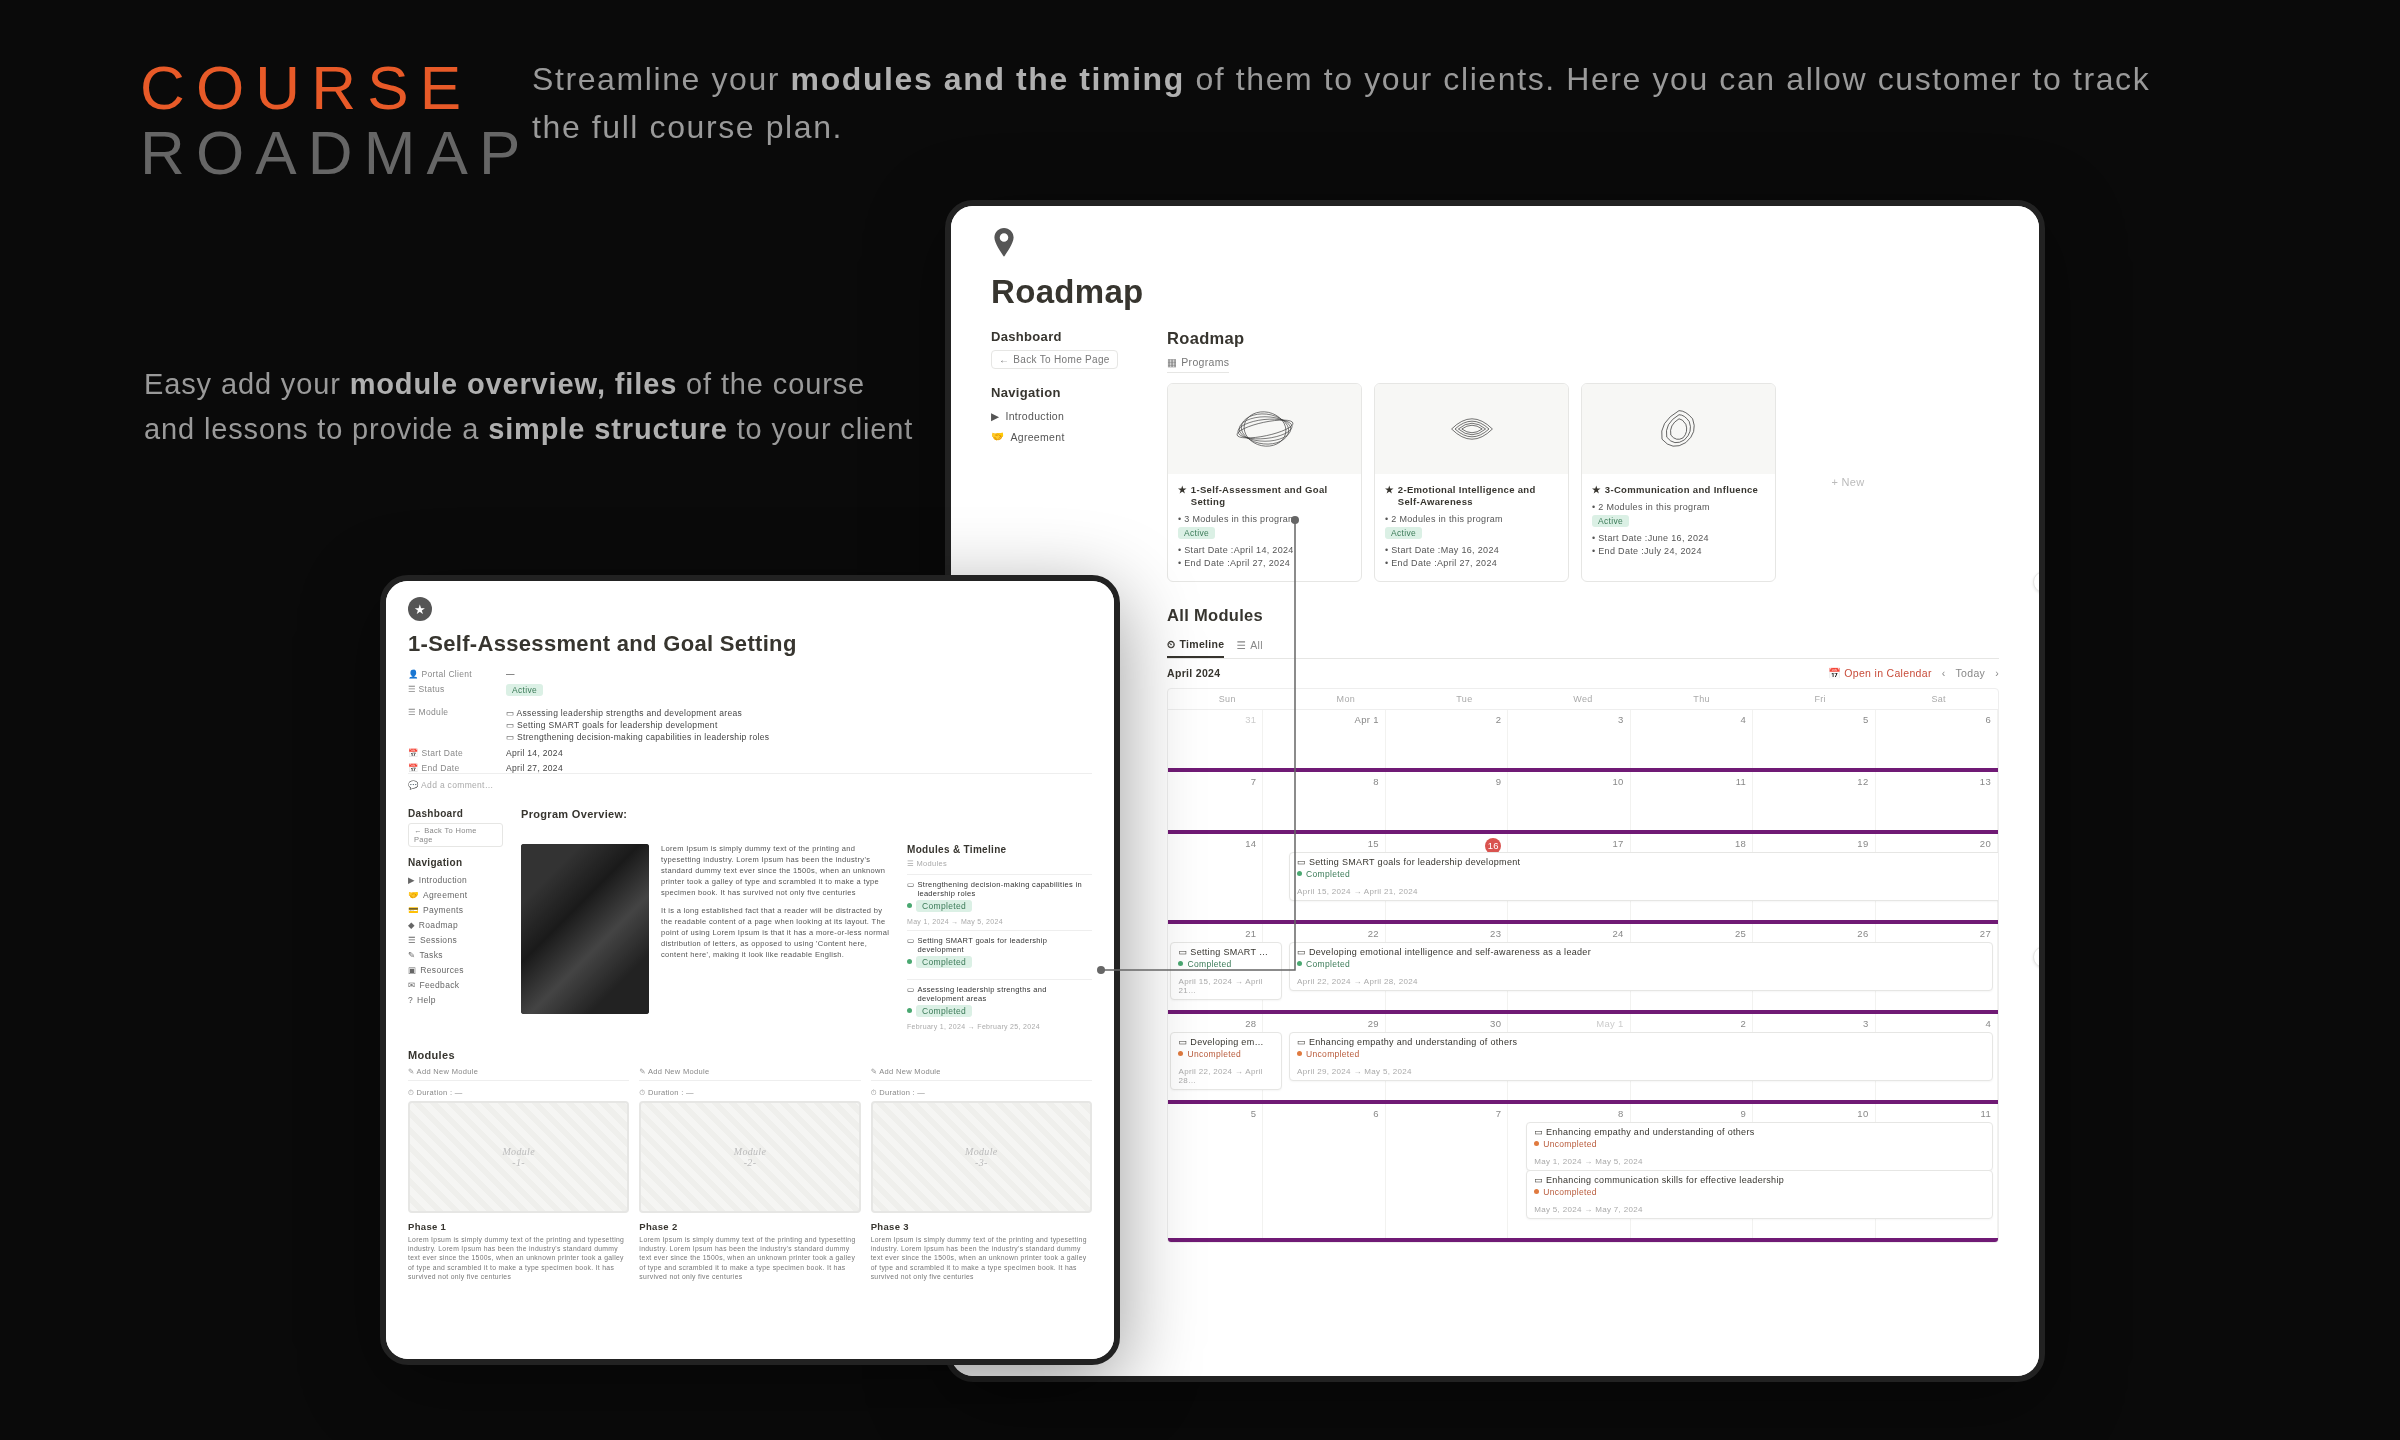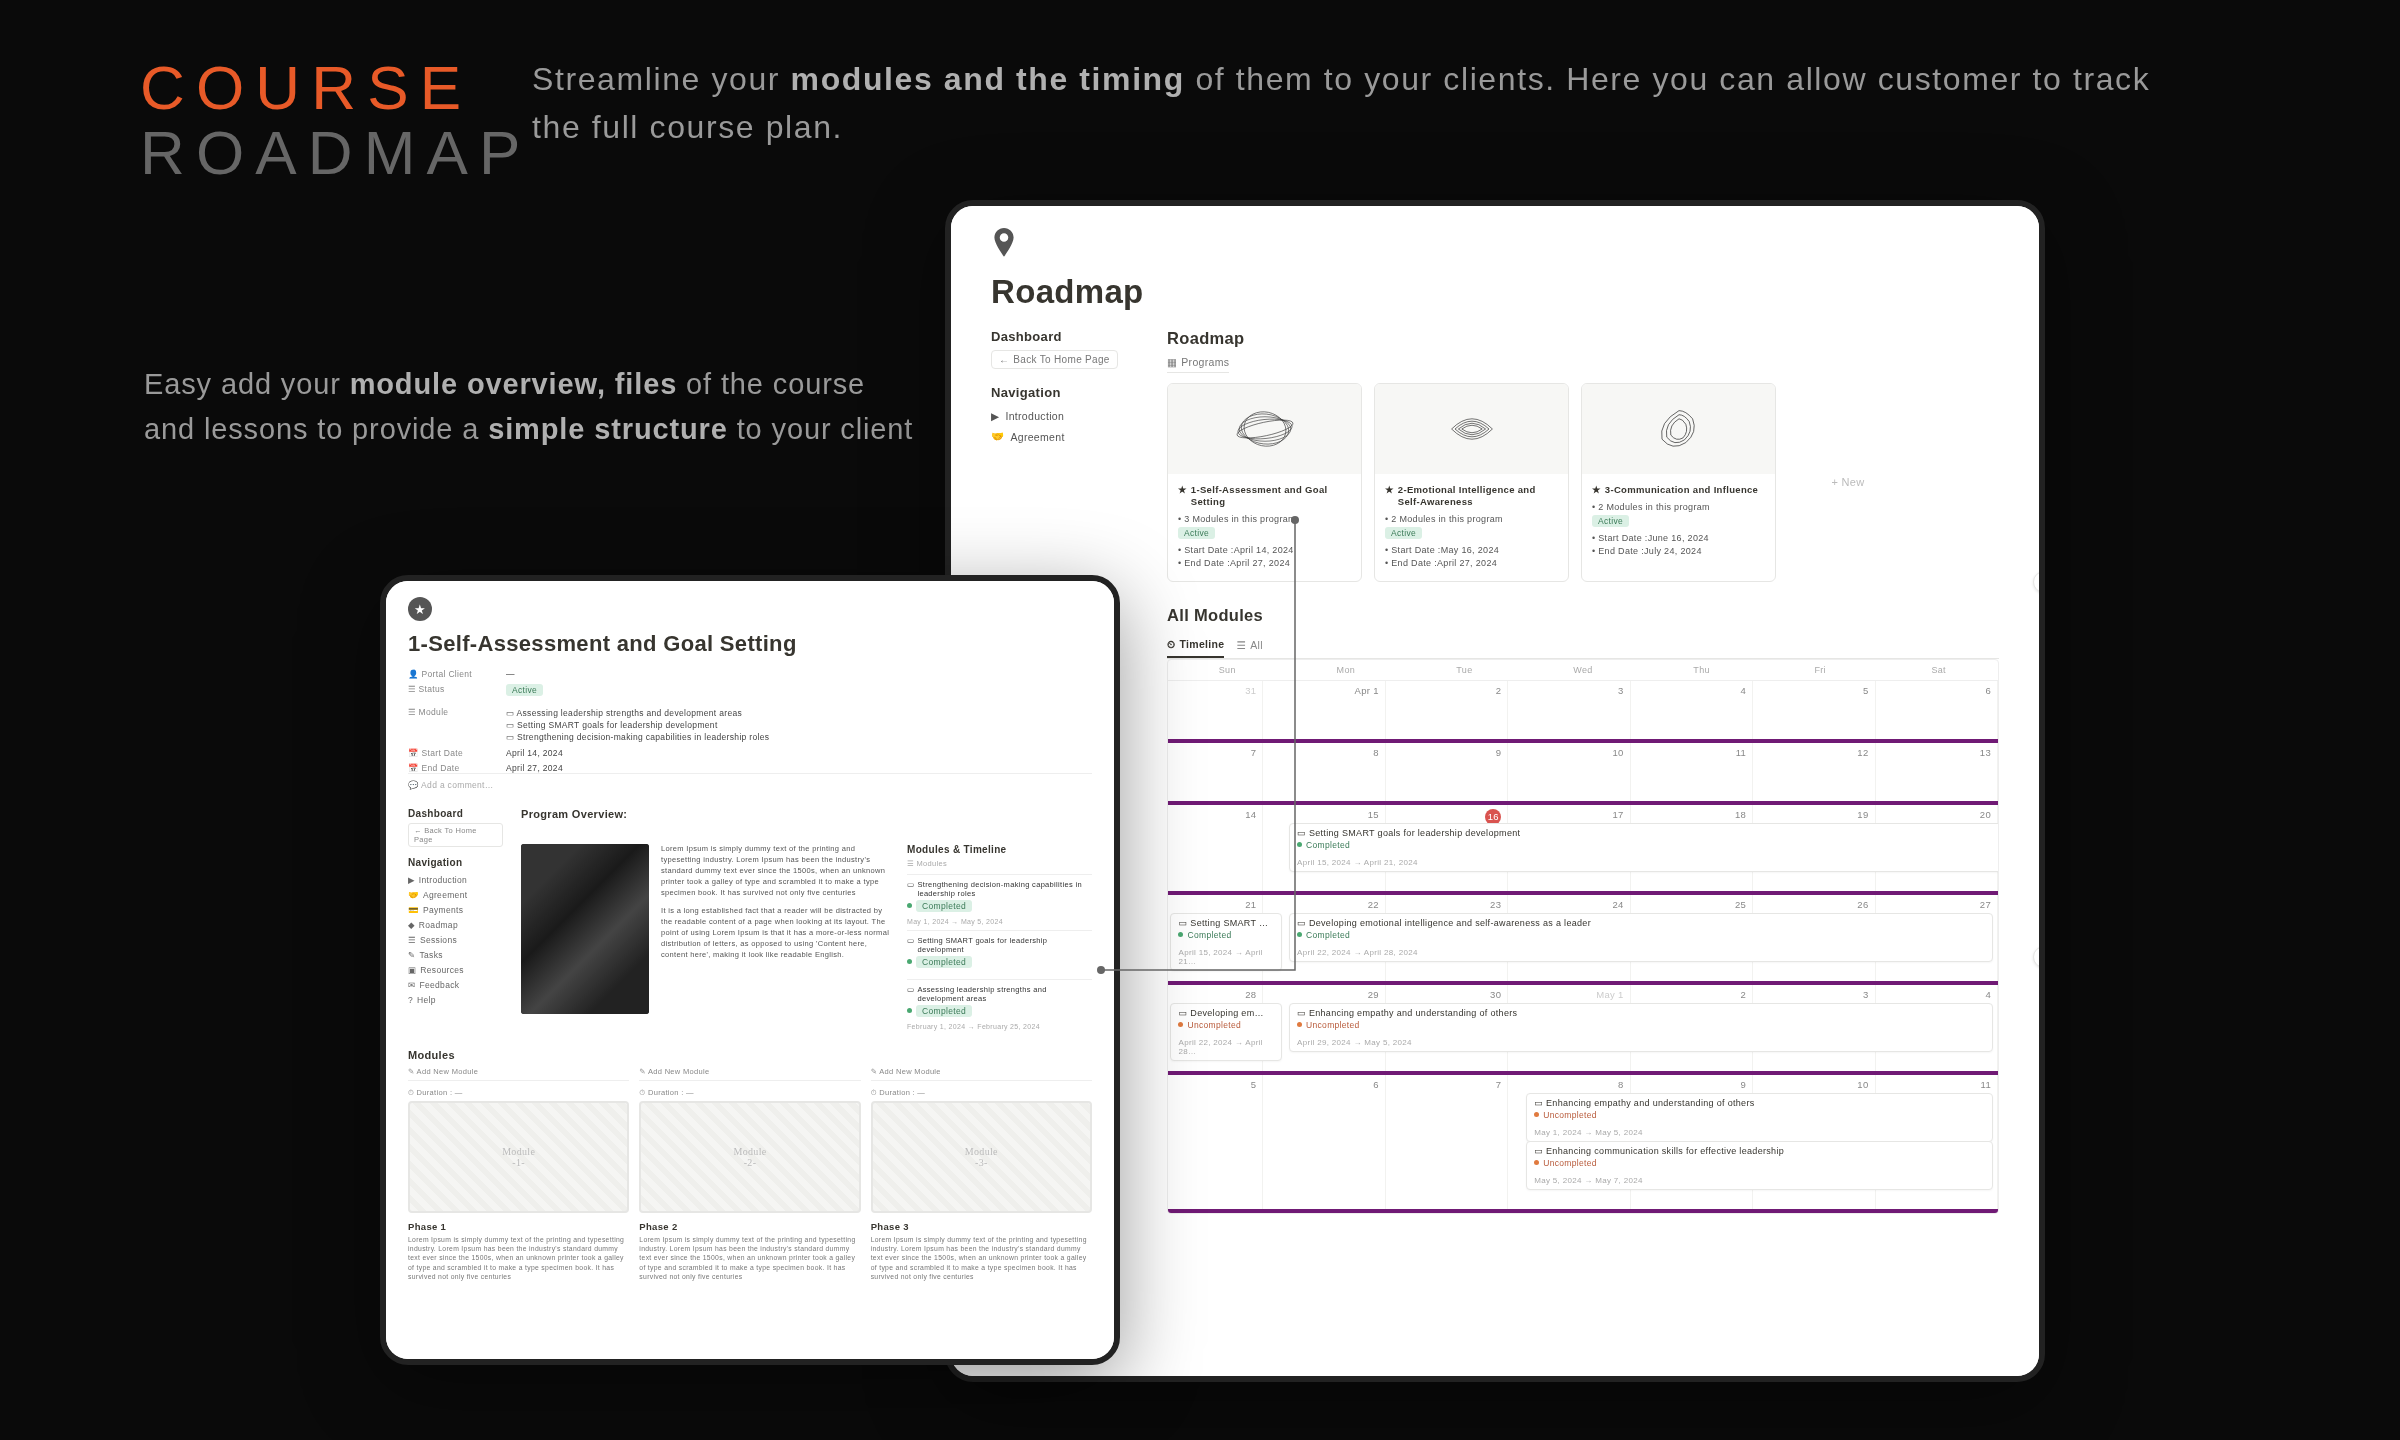--- a/index.html
+++ b/index.html
@@ -90,21 +90,21 @@
 .mt-sub { font-size: 7.5px; color: #aaa; margin-bottom: 6px; }
 .mt-item { border-top: 1px solid #eee; padding: 5px 0; font-size: 7.5px; }
 .mt-item .tt { color: #333; margin-bottom: 2px; display: flex; gap: 3px; }
 .mt-item .dd { color: #aaa; font-size: 7px; }
 .mods-sec { padding: 14px 22px; }
 .mods-h { font-size: 11px; font-weight: 700; margin-bottom: 6px; }
 .mod-row { display: flex; gap: 10px; }
 .mod-col { flex: 1; }
 .mod-add-row { display: flex; gap: 4px; align-items: center; border-bottom: 1px solid #eee; padding-bottom: 4px; margin-bottom: 4px; font-size: 7.5px; color: #888; }
 .mod-dur { font-size: 7.5px; color: #888; padding: 3px 0; }
-.mod-tile { height: 112px; border: 2px solid #e6e6e4; border-radius: 4px; display: flex; align-items: center; justify-content: center; flex-direction: column; font-size: 10px; color: #bbb; background: repeating-linear-gradient(45deg, #f5f5f3, #f5f5f3 6px, #efefec 6px, #efefec 12px); margin-bottom: 8px; font-family: Georgia, serif; }
+.mod-tile { height: 112px; border: 2px solid #e6e6e4; border-radius: 4px; display: flex; align-items: center; justify-content: center; flex-direction: column; font-size: 10px; color: #bbb; background: repeating-linear-gradient(45deg, #f5f5f3, #f5f5f3 6px, #efefec 6px, #efefec 12px); margin-bottom: 8px; font-family: Georgia, serif; font-style: italic; }
 .phase-h { font-size: 9.5px; font-weight: 700; margin-bottom: 3px; }
 .phase-p { font-size: 6.8px; color: #777; line-height: 1.35; }
 .connector { position: absolute; z-index: 4; pointer-events: none; border-color: #555; }
 </style>
 </head>
 <body>
 
 <div class="hero">
   <div class="hero-title">
     <span class="l1">COURSE</span>
@@ -226,20 +226,32 @@
           <div class="tabs">
             <div class="tab active">
                 <span>⏲</span>
                 <span>Timeline</span>
               </div>
             <div class="tab">
                 <span>☰</span>
                 <span>All</span>
               </div>
           </div>
+          <div class="cal-hdr">
+            <div class="cal-month">April 2024</div>
+            <div class="cal-ctrls">
+              <span class="cal-open">
+                  <span>📅</span>
+                  <span>Open in Calendar</span>
+                </span>
+              <span>‹</span>
+              <span>Today</span>
+              <span>›</span>
+            </div>
+          </div>
           <div class="cal-grid" id="cal-grid">
               <div class="dow-row">
                 <div>Sun</div>
                 <div>Mon</div>
                 <div>Tue</div>
                 <div>Wed</div>
                 <div>Thu</div>
                 <div>Fri</div>
                 <div>Sat</div>
               </div>

